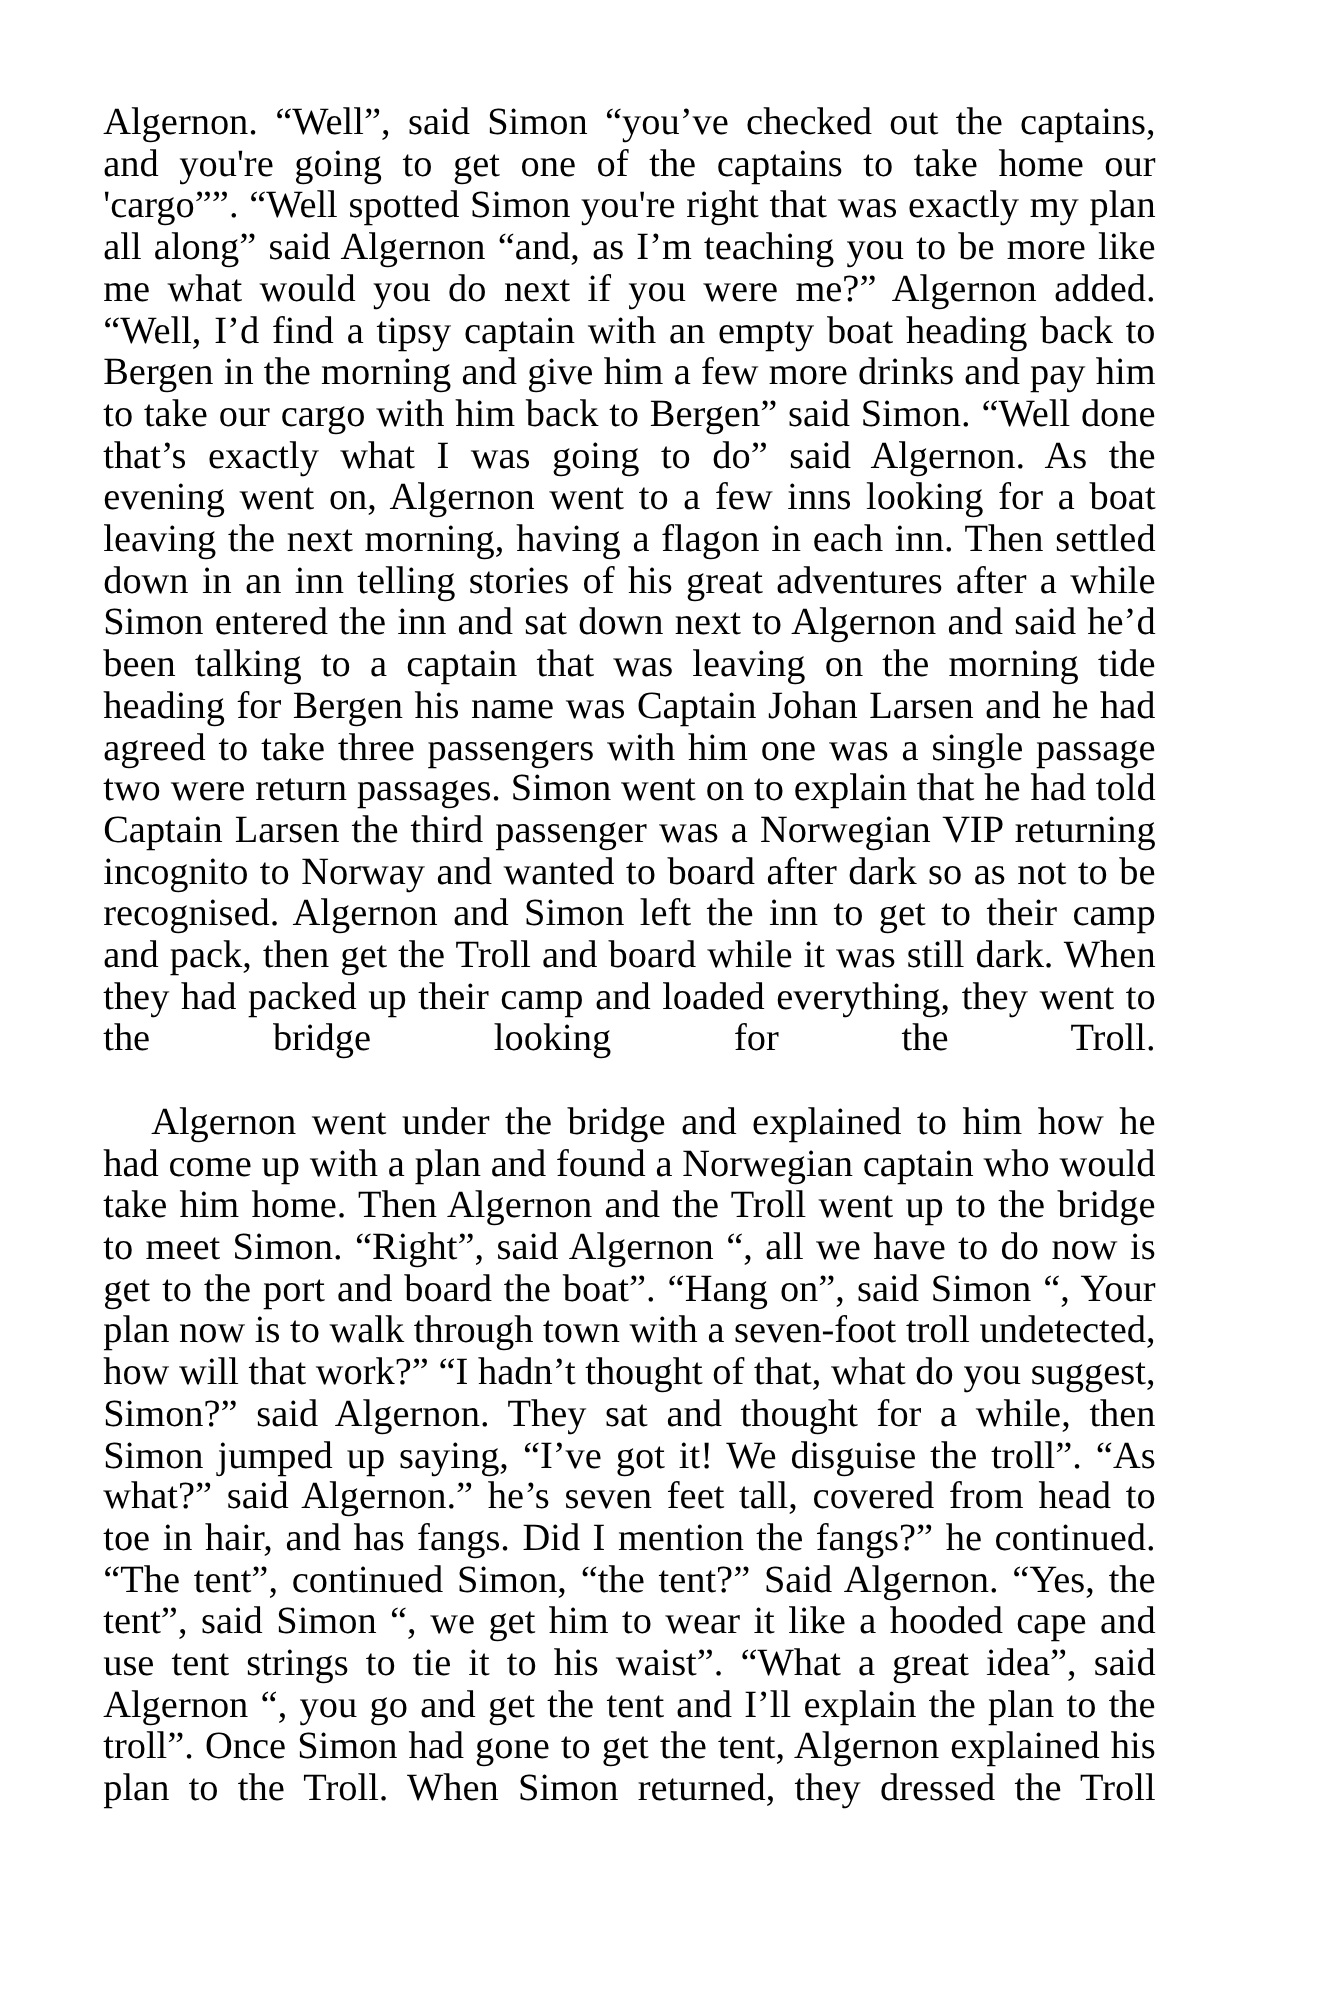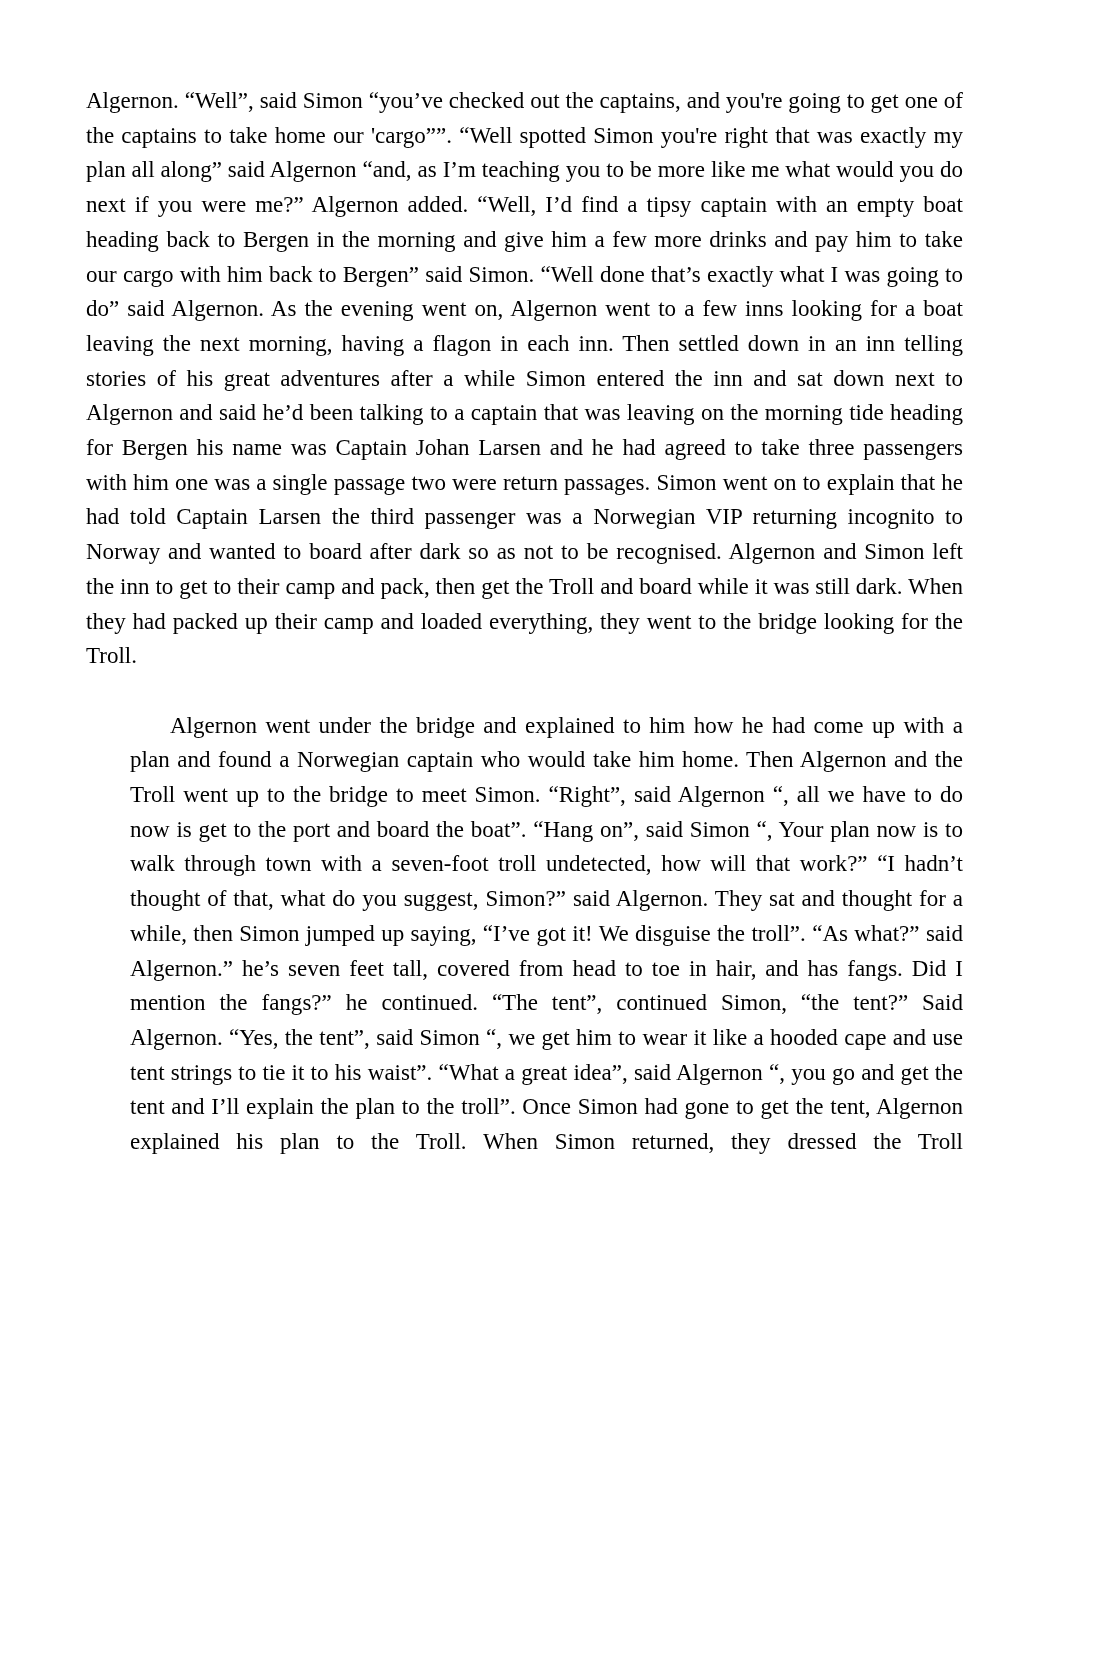--- a/index.html
+++ b/index.html
@@ -26,34 +26,33 @@
   .text-block {
     position: absolute;
     left: 86px;
     top: 84px;
     width: 877px;
   }
 
   .body-paragraph {
     margin: 0;
     padding: 0;
-    font-size: 23px;
+    font-size: 32px;
     line-height: 34.7px;
     text-align: justify;
     text-justify: inter-word;
     letter-spacing: 0.01px;
     word-spacing: 0px;
     -webkit-hyphens: none;
     hyphens: none;
     color: #000000;
   }
 
   .body-paragraph.indented {
     text-indent: 40px;
-    margin-left: 44px;
   }
 
   
   .body-paragraph::after {
     content: "";
     display: inline-block;
     width: 100%;
   }
 </style>
 </head>

